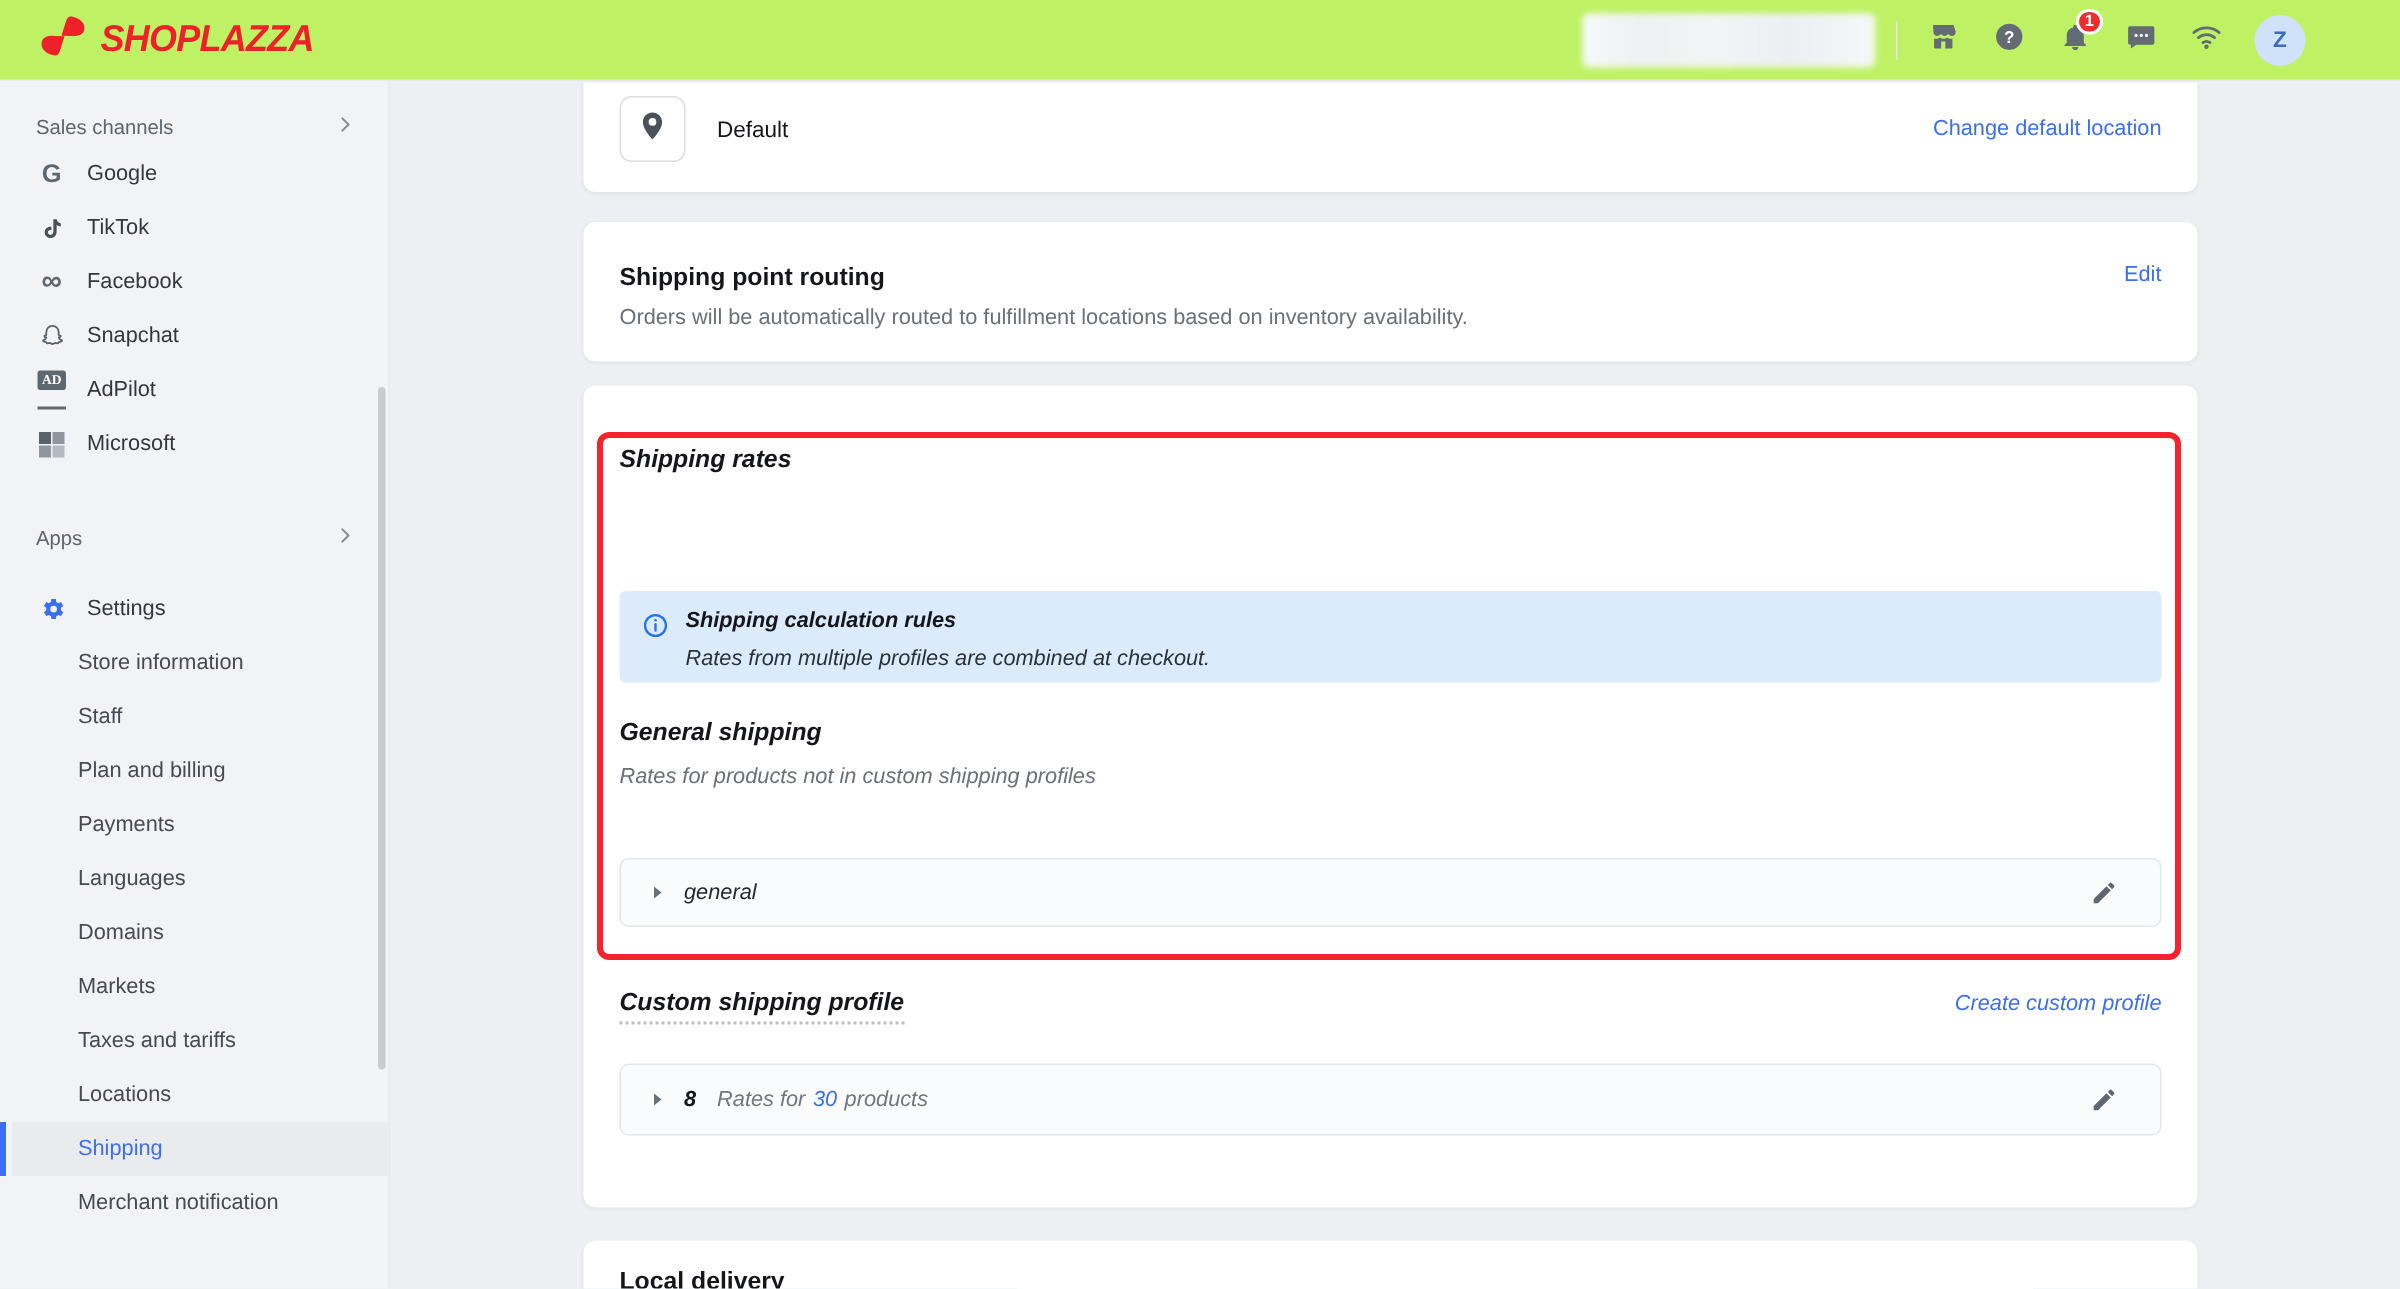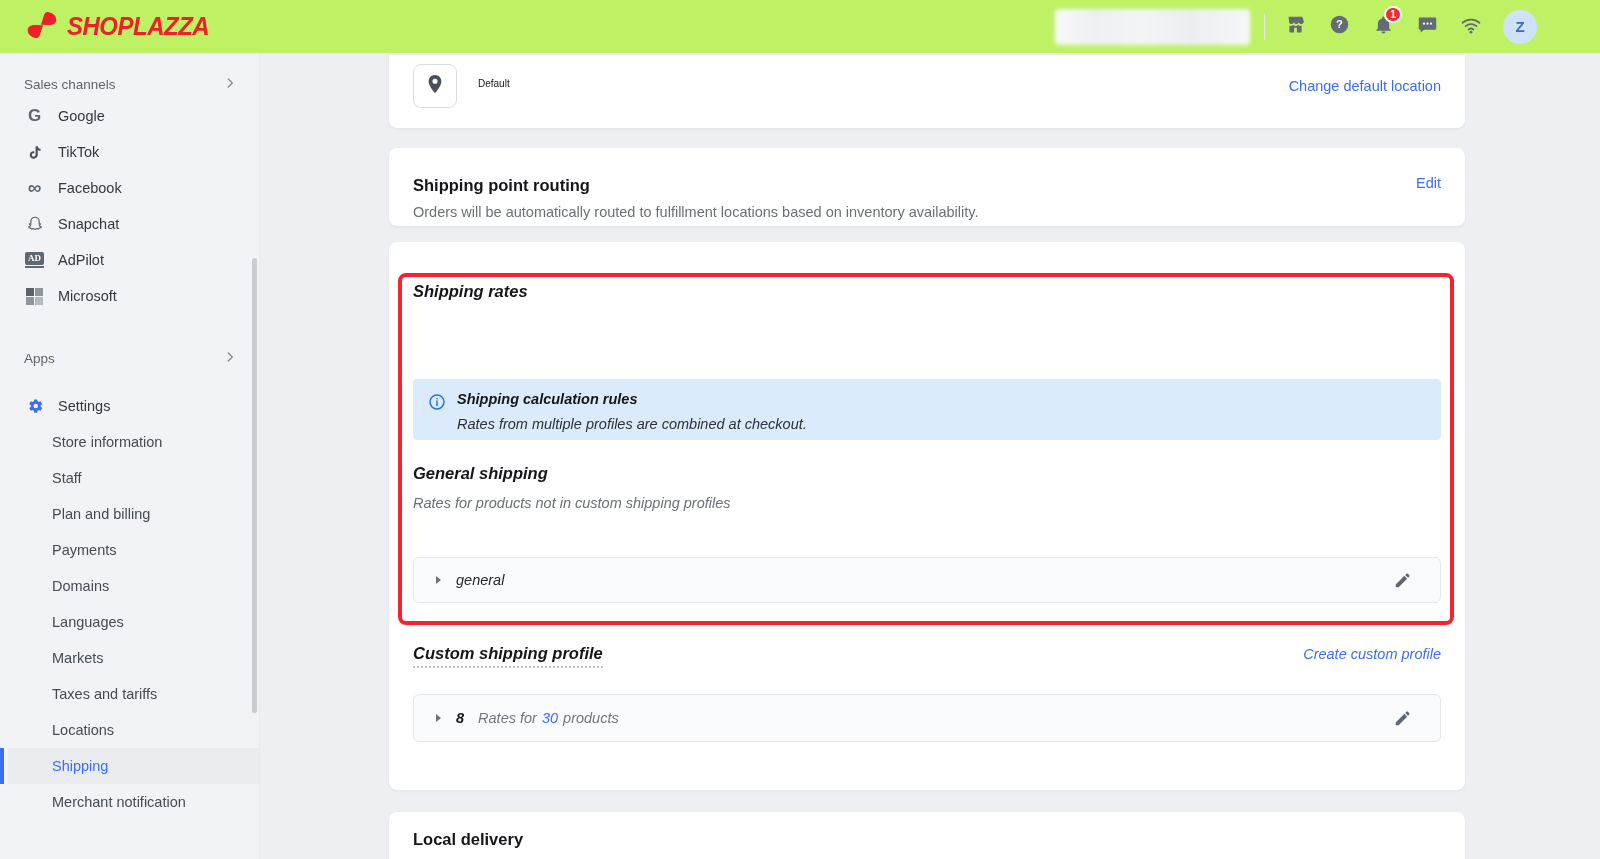--- a/index.html
+++ b/index.html
@@ -31,43 +31,43 @@
   .side-item { height:36px; display:flex; align-items:center; gap:13px; padding-left:24px;
              font-size:14.5px; color:#33383f; cursor:pointer; }
   .icon-cell { width:21px; display:flex; align-items:center; justify-content:center; }
   .sub-item { height:36px; display:flex; align-items:center; padding-left:52px; font-size:14.5px;
              color:#454b52; cursor:pointer; position:relative; }
   .sub-item.active { margin-left:8px; padding-left:44px; background:#e9ebef; color:#3c6ef0; }
   .sub-item.active::before { content:''; position:absolute; left:-8px; top:0; width:4px; height:100%; background:#3c6ef0; }
   .side-scrollbar { position:absolute; right:2px; top:204px; width:5px; height:455px; background:#c9ccd1; border-radius:3px; }
   .g-glyph { font-weight:700; font-size:17px; color:#5f6870; }
   .meta-glyph { font-size:19px; font-weight:600; color:#5f6870; }
-  .ad-badge-wrap { border-bottom:2px solid #5f6870; padding-bottom:1px;font-family:Liberation Serif, serif; }
+  .ad-badge-wrap { border-bottom:2px solid #5f6870; padding-bottom:11px;font-family:Liberation Serif, serif; }
   .ad-badge { display:block; width:19px; height:13px; background:#5f6870; color:#fff; font-size:9px;
               font-weight:700; text-align:center; line-height:13px; border-radius:2px; }
   .ms-grid { display:grid; grid-template-columns:8px 8px; grid-template-rows:8px 8px; gap:1px; }
   .ms-grid i { display:block; }
   .ms-grid i:nth-child(1){ background:#5a6168; }
   .ms-grid i:nth-child(2){ background:#90969d; }
   .ms-grid i:nth-child(3){ background:#90969d; }
   .ms-grid i:nth-child(4){ background:#b4bac0; }
 
   
   .main { position:absolute; top:54px; left:260px; width:1340px; height:805px; overflow:hidden; }
   .content { width:1076px; margin-left:129px; }
   .card { background:#fff; border-radius:8px; box-shadow:0 1px 3px rgba(20,25,40,.06); position:relative; }
 
   .card-location { margin-top:1px; height:73px; border-radius:0 0 8px 8px; }
   .loc-btn { position:absolute; left:24px; top:9px; width:44px; height:44px; border:1px solid #dadde1;
              border-radius:8px; background:#fff; display:flex; align-items:center; justify-content:center; cursor:pointer; }
-  .loc-title { position:absolute; left:89px; top:23px; font-size:10px; color:#15161a; }
+  .loc-title { position:absolute; left:89px; top:23px; font-size:15px; color:#15161a; }
   .link { color:#3c6ef0; font-size:14.5px; text-decoration:none; cursor:pointer; }
   .loc-link { position:absolute; right:24px; top:23px; }
 
-  .card-routing { margin-top:20px; height:78px; }
+  .card-routing { margin-top:20px; height:93px; }
   .card-title { font-size:16.5px; font-weight:700; color:#15161a; }
   .card-desc { font-size:14.5px; color:#6b7076; }
   .routing-title { position:absolute; left:24px; top:28px; }
   .routing-desc { position:absolute; left:24px; top:56px; }
   .routing-edit { position:absolute; right:24px; top:27px; }
 
   .card-rates { margin-top:16px; height:548px;font-style:italic; }
   .annotation { position:absolute; left:9px; top:31px; width:1056px; height:352px;
                 border:4px solid #f5232d; border-radius:8px; pointer-events:none; z-index:5; }
   .rates-title { position:absolute; left:24px; top:40px; }
@@ -258,24 +258,24 @@
   <div class="sub-item">
       <span>Staff</span>
     </div>
   <div class="sub-item">
       <span>Plan and billing</span>
     </div>
   <div class="sub-item">
       <span>Payments</span>
     </div>
   <div class="sub-item">
+      <span>Languages</span>
+    </div>
+  <div class="sub-item">
       <span>Domains</span>
-    </div>
-  <div class="sub-item">
-      <span>Languages</span>
     </div>
   <div class="sub-item">
       <span>Markets</span>
     </div>
   <div class="sub-item">
       <span>Taxes and tariffs</span>
     </div>
   <div class="sub-item">
       <span>Locations</span>
     </div>

